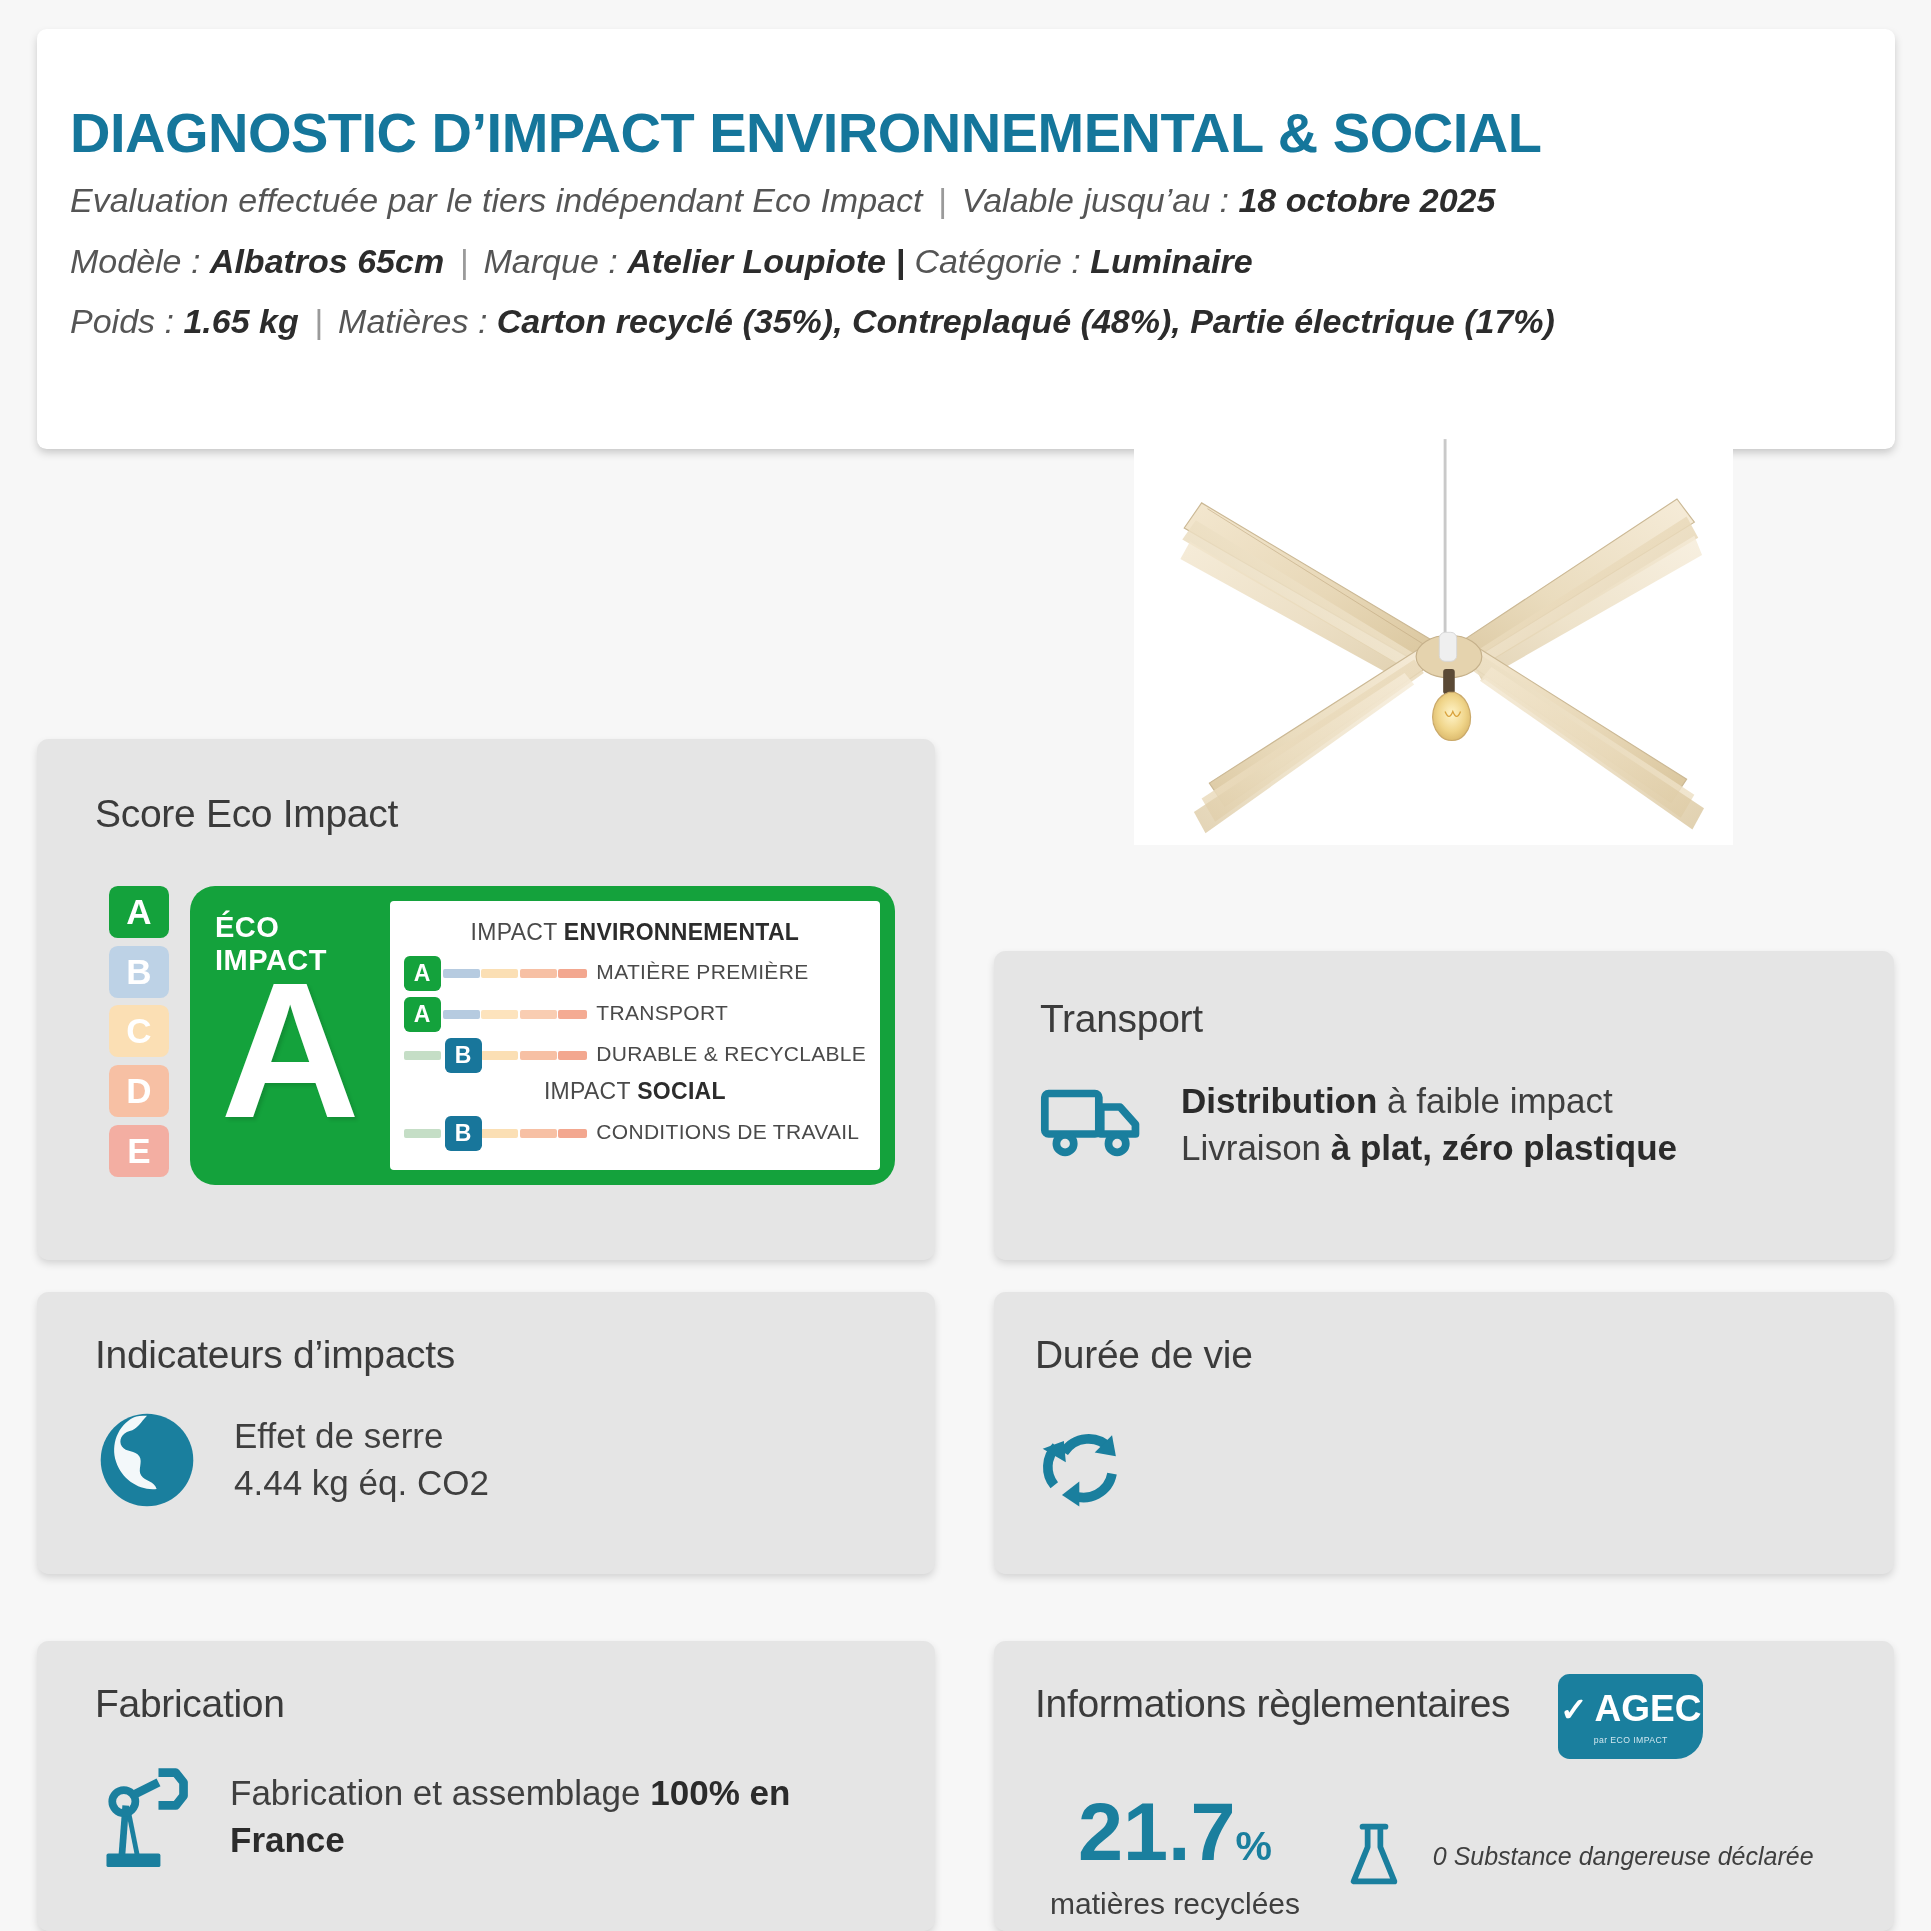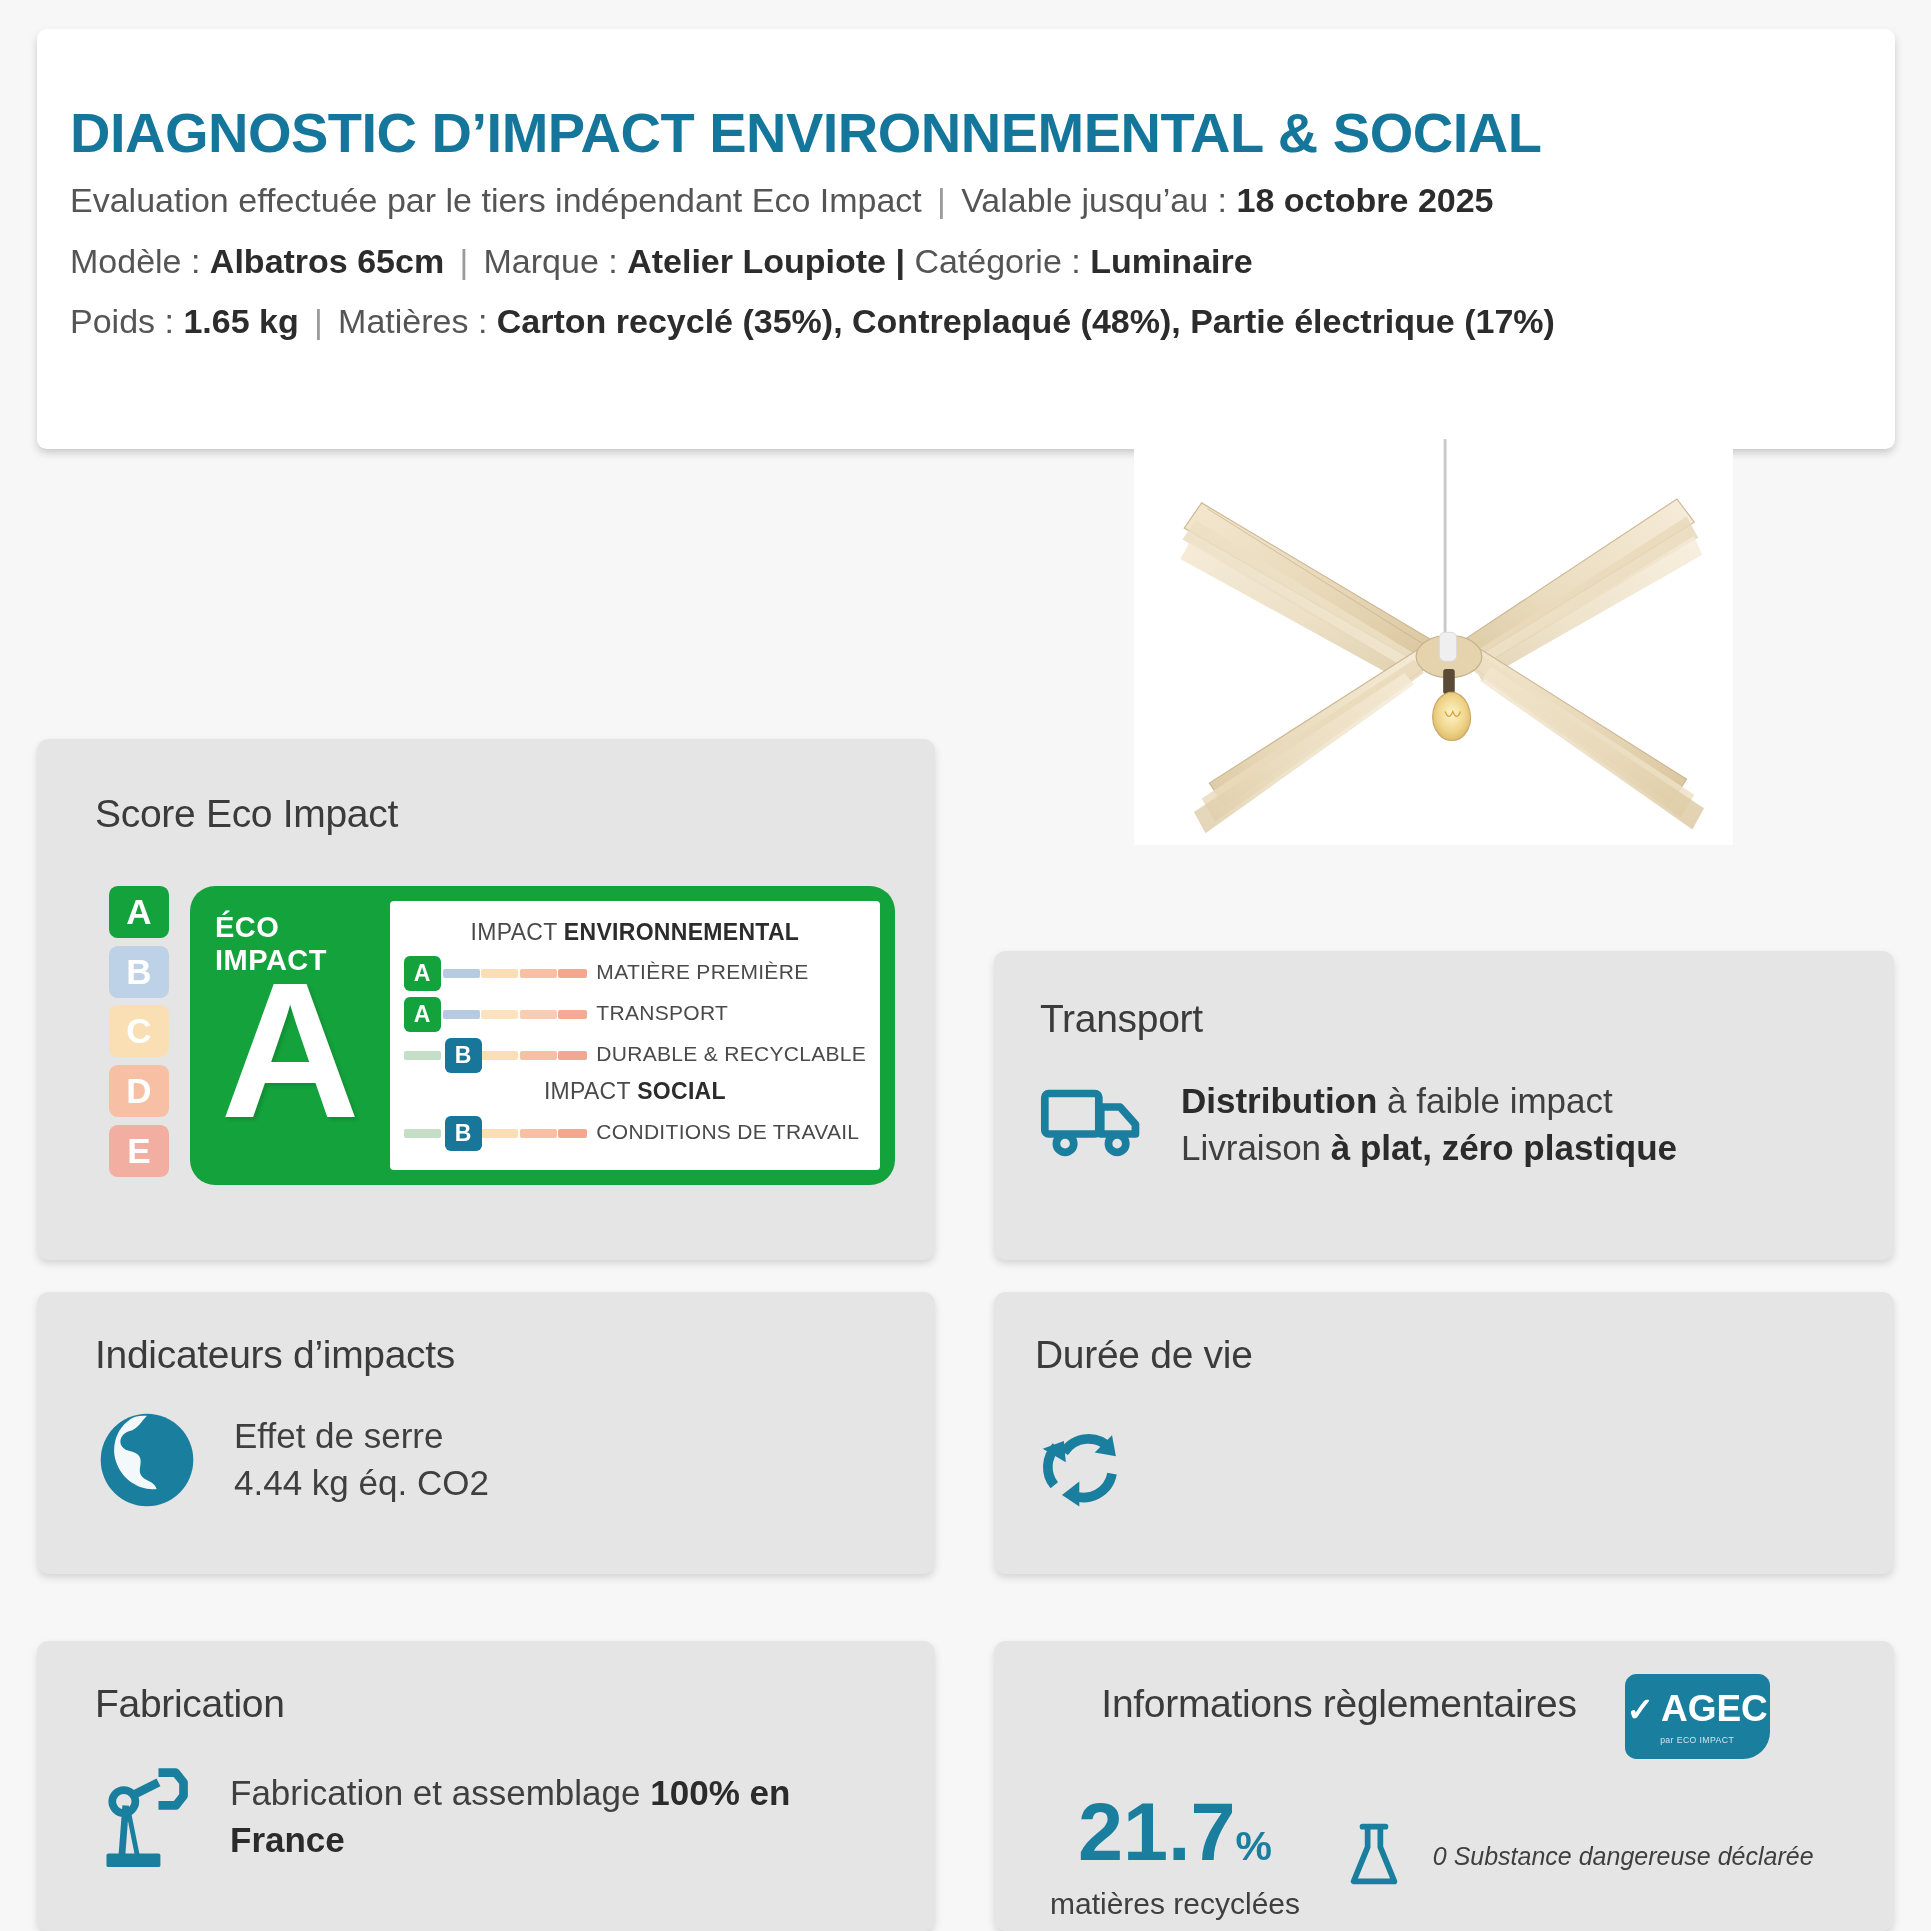--- a/index.html
+++ b/index.html
@@ -17,21 +17,21 @@
     background: #ffffff; border-radius: 9.7px;
     box-shadow: 0 4.8px 9.7px -1.9px rgba(0,0,0,0.22);
     padding: 75px 33px 0 33px;
   }
   .doc-title {
     color: #15769b; font-size: 56px; font-weight: bold;
     letter-spacing: -0.5px; line-height: 1.05; white-space: nowrap;
   }
   .meta-line {
     font-size: 34px; color: #555555; line-height: 1.33;
-    margin-top: 15.4px; white-space: nowrap;
+    margin-top: 15.4px; white-space: nowrap; font-style: italic;
   }
   .meta-line:first-of-type { margin-top: 27px; }
   .meta-line b { color: #2c2c2c; font-weight: bold; }
   .sep { color: #9a9a9a; padding: 0 5.8px; }
 
   
   .product-photo {
     position: absolute; left: 1134px; top: 439px; width: 599px; height: 406px;
     background: #ffffff;
   }
@@ -108,21 +108,21 @@
   .card-line b { color: #2b2b2b; font-weight: bold; }
 
   #indicateurs-card .card-title { margin-left: 29px; }
   #indicateurs-card .card-body { margin-left: 27px; margin-top: 29px; align-items: center; }
   #fabrication-card .card-title { margin-left: 29px; }
   #fabrication-card .card-body { margin-left: 27px; align-items: center; }
   #fabrication-card .card-lines { width: 618px; }
   #fabrication-card .card-line { white-space: normal; }
 
   
-  .reg-header { display: flex; align-items: flex-start; justify-content: center; padding-right: 58px; gap: 48px; }
+  .reg-header { display: flex; align-items: flex-start; justify-content: flex-start; padding-right: 58px; gap: 48px; }
   .agec-badge {
     width: 145px; height: 85px; background: #1a7f9e;
     border-radius: 11.6px 11.6px 27px 11.6px;
     display: flex; flex-direction: column; align-items: center; justify-content: center;
     position: relative; top: -7.7px;
   }
   .agec-main { display: flex; align-items: center; color: #ffffff; font-weight: bold; font-size: 37px; }
   .agec-check { font-size: 33px; margin-right: 6.8px; }
   .agec-sub { color: #cfe6ef; font-size: 8.7px; letter-spacing: 0.4px; margin-top: 5px; }
 

